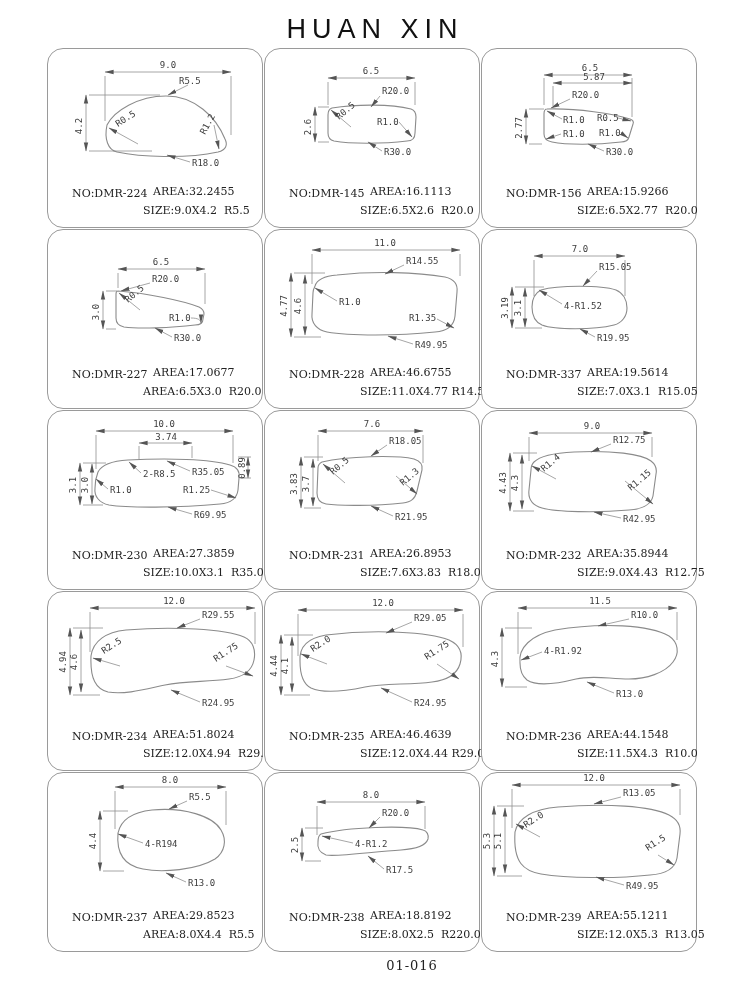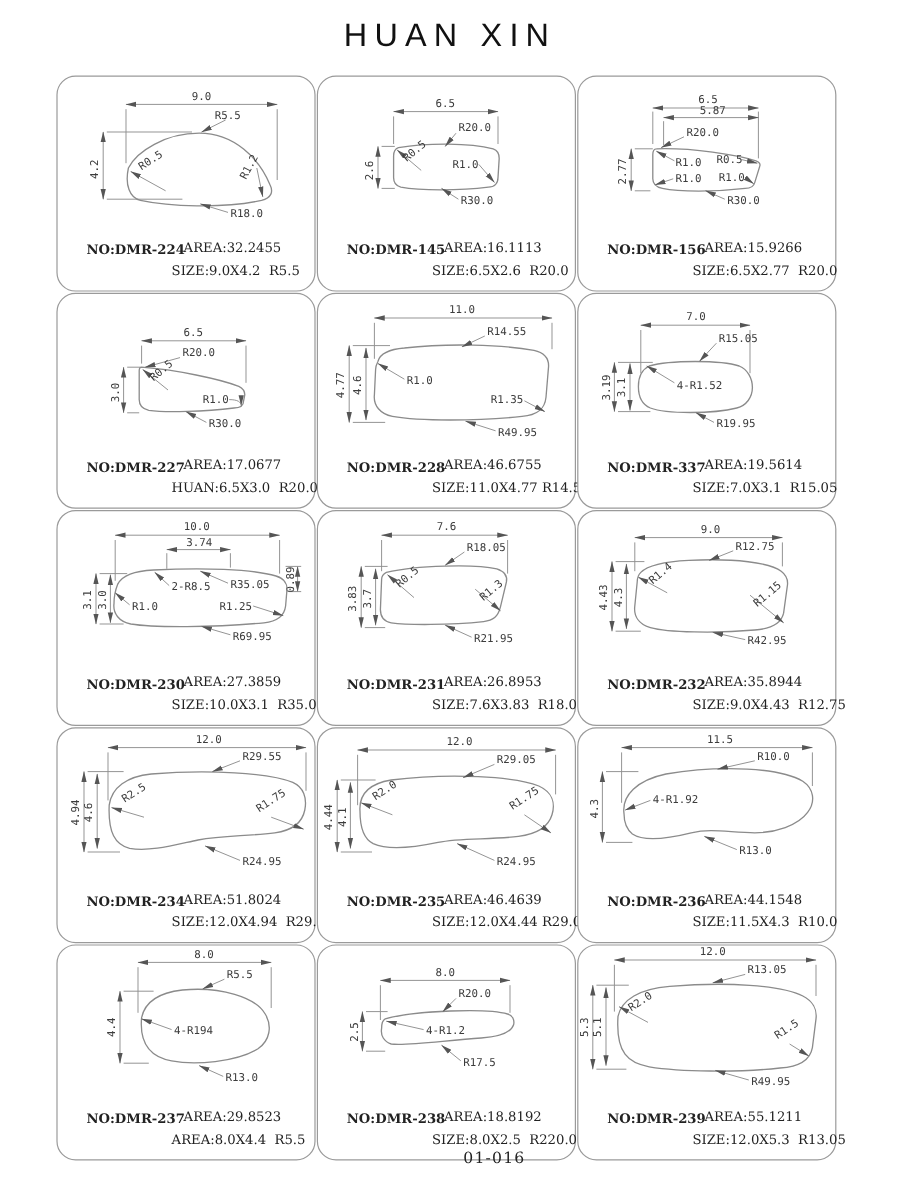--- a/index.html
+++ b/index.html
@@ -1,29 +1,29 @@
 <!DOCTYPE html>
 <html><head>
 <meta charset="utf-8">
 <style>
   html,body{margin:0;padding:0;background:#fff;}
   #page{position:relative;width:750px;height:989px;background:#fff;overflow:hidden;
         font-family:"DejaVu Serif",serif;}
   #title{position:absolute;top:14px;left:0;width:750px;text-align:center;
          font-size:27px;letter-spacing:6px;color:#111;font-family:Liberation Sans, sans-serif;}
-  #grid{position:absolute;left:47px;top:63px;display:grid;
+  #grid{position:absolute;left:47px;top:48px;display:grid;
         grid-template-columns:repeat(3,216px);grid-auto-rows:180px;gap:1px;border-radius:23px;}
   .cell{position:relative;width:216px;height:180px;border:1px solid #9a9a9a;
         border-radius:16px;background:#fff;box-sizing:border-box;}
   svg.draw{position:absolute;left:0;top:0;}
   .s{fill:none;stroke:#8b8b8b;stroke-width:1.1;}
   .d{fill:none;stroke:#8f8f8f;stroke-width:0.8;}
   .t{font:9px "DejaVu Sans Mono",monospace;fill:#3c3c3c;}
   .ft{position:absolute;font:11px "DejaVu Serif",serif;color:#222;white-space:pre;}
-  .no{left:24px;top:138px;font-weight:bold;}
+  .no{left:24px;top:138px;}
   .area{left:95px;top:136px;margin-left:10px;}
   .size{left:95px;top:155px;}
   #watermark{position:absolute;left:318px;top:480px;width:240px;
              font:12px "DejaVu Sans",sans-serif;color:#b06a6a;opacity:.28;
              letter-spacing:2px;pointer-events:none;}
   #pagenum{position:absolute;left:0;top:958px;width:750px;text-align:center;
            font-size:13px;color:#222;letter-spacing:1px;margin-left:37px;}
 </style>
 </head>
 <body>
@@ -141,21 +141,21 @@
         <text class="t" x="104" y="52">R20.0</text>
         <path class="d" d="M92,80 L71,63" marker-end="url(#ae)"></path>
         <text class="t" x="80" y="73" transform="rotate(-40 80 73)">R0.5</text>
         <path class="d" d="M143,88 C150,88 153,90 153,93" marker-end="url(#ae)"></path>
         <text class="t" x="121" y="91">R1.0</text>
         <path class="d" d="M124,107 L107,98" marker-end="url(#ae)"></path>
         <text class="t" x="126" y="111">R30.0</text>
       </svg>
       <div class="ft no">NO:DMR-227</div>
       <div class="ft area">AREA:17.0677</div>
-      <div class="ft size">HUAN:6.5X3.0  R20.0</div>
+      <div class="ft size">AREA:6.5X3.0  R20.0</div>
     </div>
 
     <div class="cell">
       <svg class="draw" width="216" height="136" viewBox="0 0 216 136">
         <line class="d" x1="47" y1="20" x2="195" y2="20" marker-start="url(#as)" marker-end="url(#ae)"></line>
         <line class="d" x1="47" y1="24" x2="47" y2="54"></line>
           <line class="d" x1="195" y1="24" x2="195" y2="46"></line>
         <text class="t" x="120" y="16" text-anchor="middle">11.0</text>
         <line class="d" x1="26" y1="43" x2="26" y2="107" marker-start="url(#as)" marker-end="url(#ae)"></line>
         <line class="d" x1="29" y1="43" x2="60" y2="43"></line>

